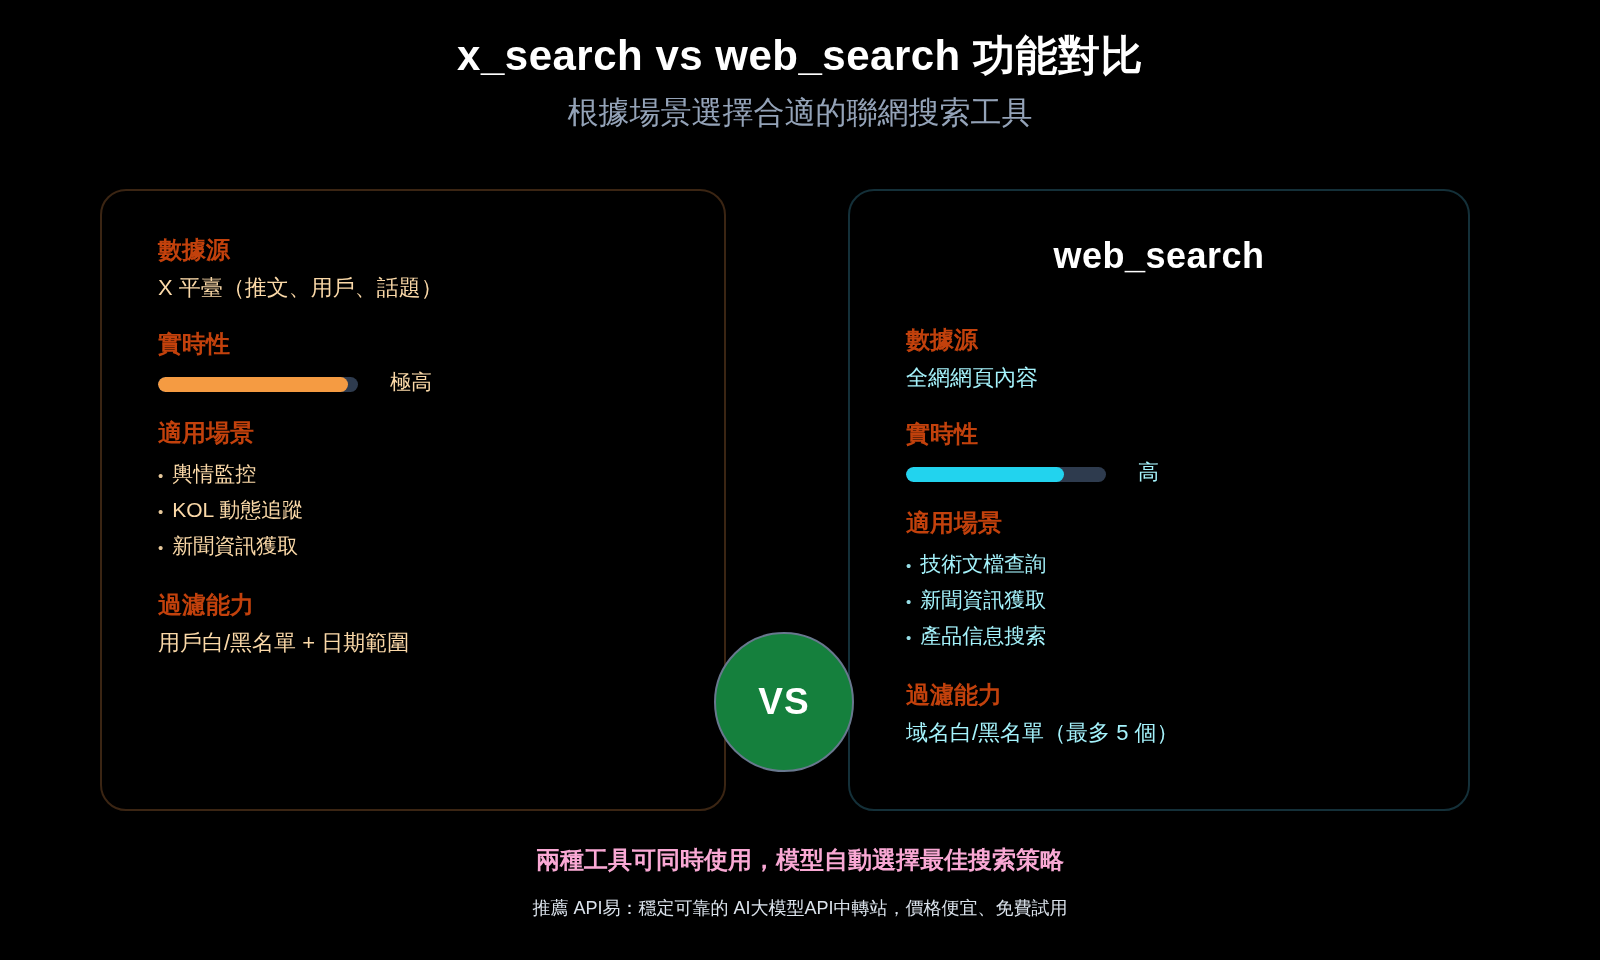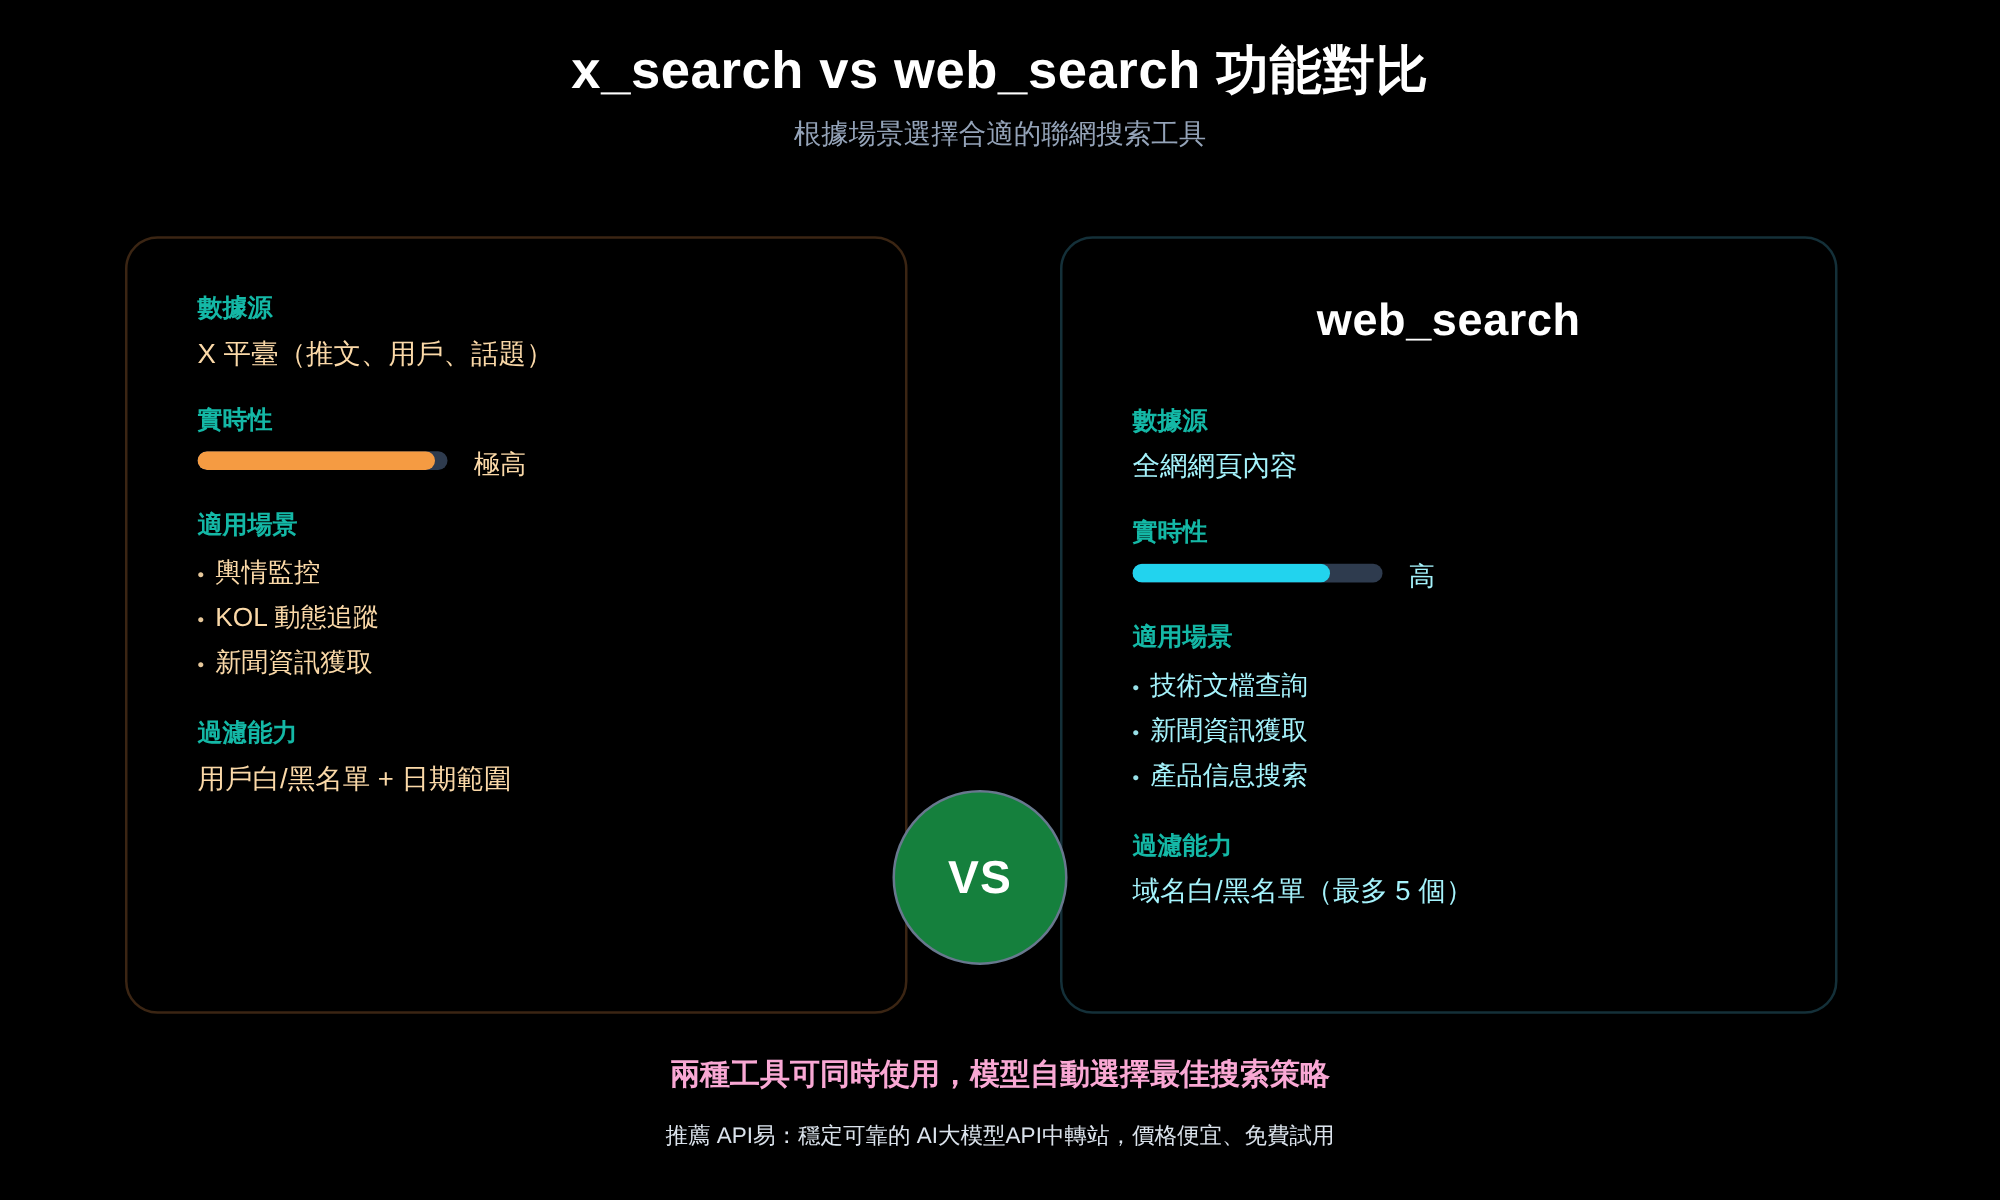--- a/index.html
+++ b/index.html
@@ -27,21 +27,21 @@
   .page-title {
     font-size: 42px;
     font-weight: bold;
     color: #ffffff;
     letter-spacing: 0.5px;
     line-height: 1.15;
   }
 
   .page-subtitle {
     margin-top: 14px;
-    font-size: 22px;
+    font-size: 31px;
     font-weight: normal;
     color: #94a3b8;
     line-height: 1.2;
   }
 
   
   .compare-area {
     position: absolute;
     left: 0;
     top: 189px;
@@ -78,45 +78,45 @@
     color: #ffffff;
     letter-spacing: 0.5px;
     margin-bottom: 48px;
   }
 
   
   .section { margin-bottom: 26px; }
   .section:last-child { margin-bottom: 0; }
 
   .section-heading {
-    font-size: 20px;
-    font-weight: bold;
-    color: #14b8a6;
+    font-size: 24px;
+    font-weight: bold;
+    color: #c2410c;
     line-height: 1.25;
     margin-bottom: 8px;
   }
 
   .section-value {
     font-size: 22px;
     line-height: 1.35;
   }
 
   .card-left .section-value,
   .card-left .bullet-item,
   .card-left .meter-label { color: #fbd9a8; }
 
   .card-right .section-value,
   .card-right .bullet-item,
   .card-right .meter-label { color: #a5f3fc; }
 
   
   .meter-row {
     display: flex;
-    align-items: flex-start;
-    gap: 21px;
+    align-items: flex-end;
+    gap: 32px;
     margin-top: 12px;
   }
 
   .meter-track {
     width: 200px;
     height: 15px;
     border-radius: 8px;
     background: #2e3b4e;
     overflow: hidden;
     position: relative;

